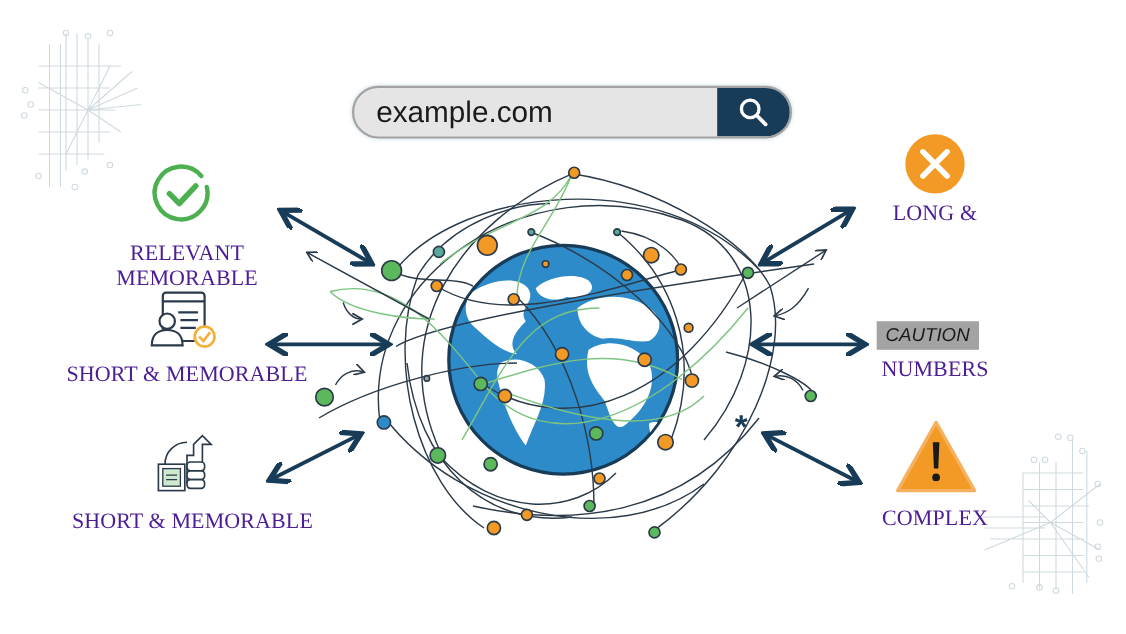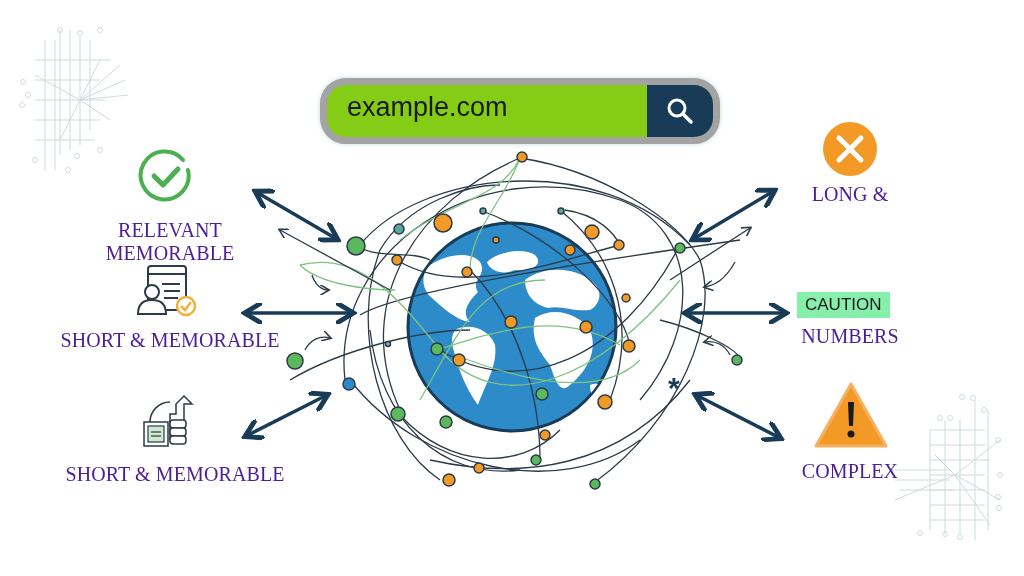--- a/index.html
+++ b/index.html
@@ -1,27 +1,27 @@
 <!DOCTYPE html>
 <html><head>
   <meta charset="utf-8">
   <style>
     html, body { margin:0; padding:0; background:#ffffff; }
     body { width:1024px; height:576px; position:relative; overflow:hidden;
            font-family:"Liberation Sans", sans-serif; color:#1b1b1b; }
     .abs { position:absolute; }
     #bg-svg { position:absolute; left:0; top:0; }
-    .search-bar { left:320px; top:78px; width:400px; height:66px;
-      border:7px solid #a3a3a3; border-radius:26px; background:#84cc16;
+    .search-bar { left:320px; top:78px; width:400px; height:48px;
+      border:2px solid #a3a3a3; border-radius:26px; background:#e5e5e5;
       box-shadow:0 0 4px rgba(120,170,190,0.45); box-sizing:border-box; overflow:hidden; }
     .search-text { position:absolute; left:20px; top:7px; font-size:27px; color:#1a1a1a; }
     .search-btn { position:absolute; right:0; top:0; width:66px; height:100%;
       background:#183c57; display:flex; align-items:center; justify-content:center; }
     .label { font-size:20px; text-align:center; color:#4c1d95; letter-spacing:0.1px;font-family:Liberation Serif, serif; }
-    .caution-badge { background:#86efac; font-size:17px; padding:3px 8px; color:#1a1a1a; }
+    .caution-badge { background:#a3a3a3; font-size:17px; padding:3px 8px; color:#1a1a1a;font-style:italic; }
   </style>
 </head>
 <body>
 
 <svg id="bg-svg" width="1024" height="576" viewBox="0 0 1024 576">
   <defs>
     <marker id="ah" markerWidth="6" markerHeight="6" refX="4" refY="3" orient="auto-start-reverse" markerUnits="strokeWidth">
       <path d="M0,0 L5,3 L0,6" fill="none" stroke="#183c57" stroke-width="1.4"></path>
     </marker>
     <marker id="ahs" markerWidth="8" markerHeight="8" refX="6" refY="4" orient="auto-start-reverse" markerUnits="strokeWidth">

